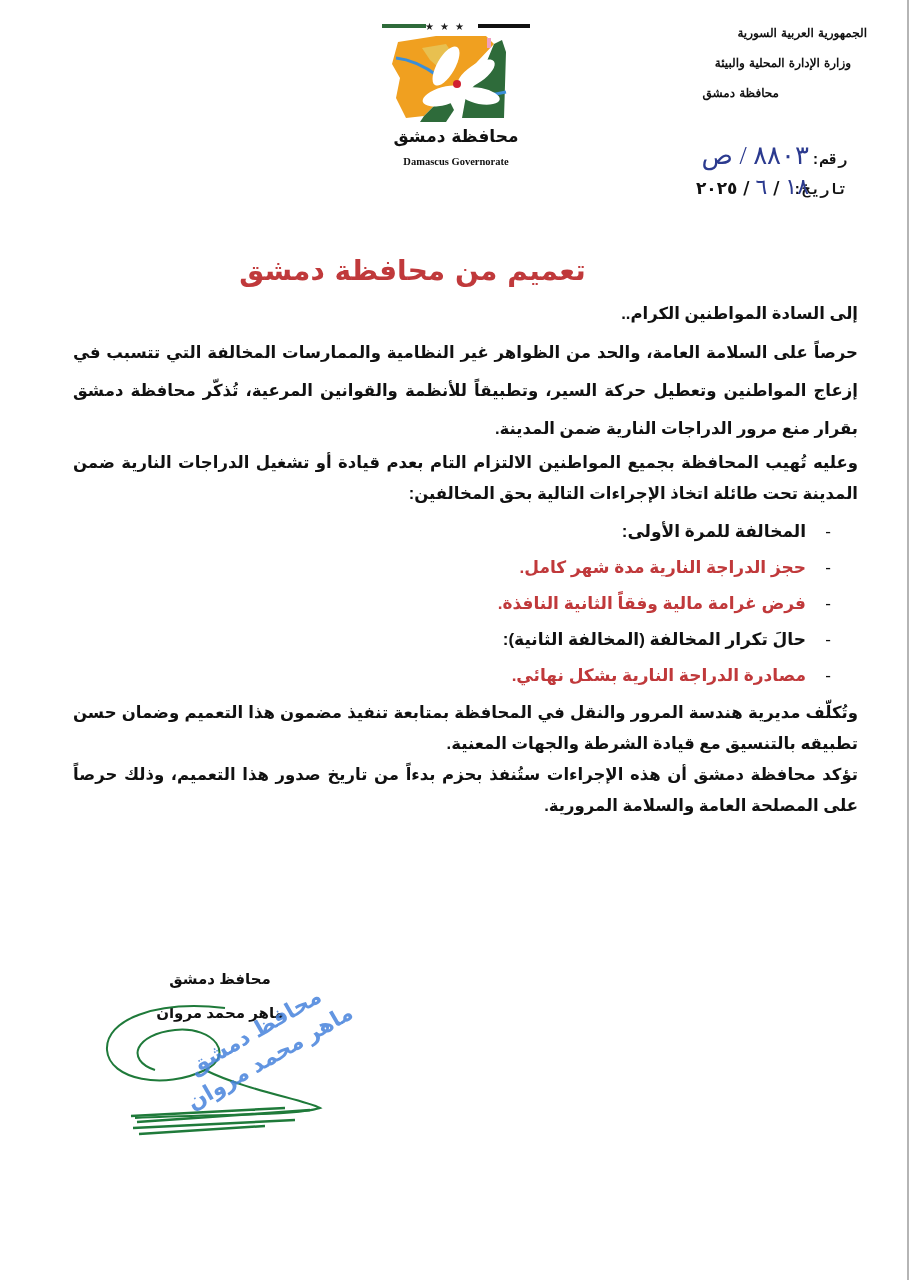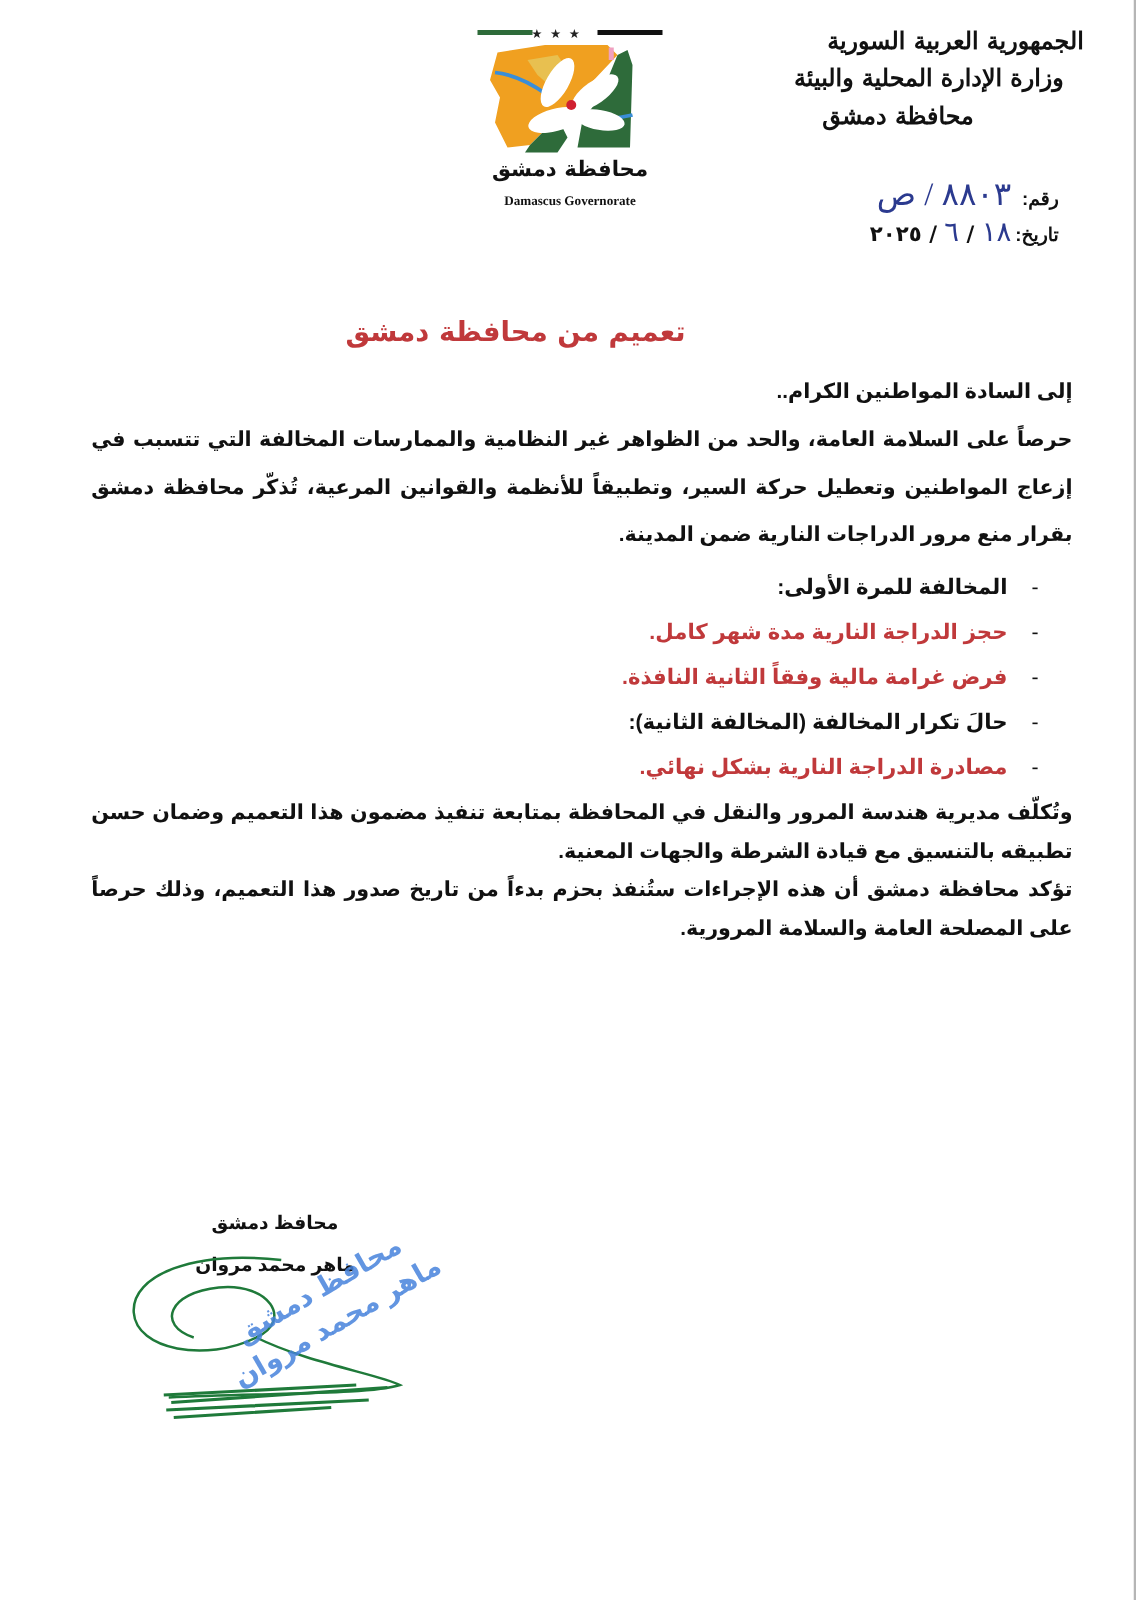--- a/index.html
+++ b/index.html
@@ -23,21 +23,21 @@
     }
     
     .header-right {
       position: absolute;
       top: 18px;
       right: 42px;
       width: 240px;
       text-align: right;
       font-family: "DejaVu Serif", "Liberation Serif", serif;
       font-weight: bold;
-      font-size: 19px;
+      font-size: 12px;
       line-height: 30px;
     }
     .header-right div { white-space: nowrap; }
     .header-right .l2 { margin-right: 16px; }
     .header-right .l3 { margin-right: 88px; }
 
     
     .logo {
       position: absolute;
       top: 18px;
@@ -76,21 +76,21 @@
       width: 260px;
       direction: rtl;
     }
     .ref-row {
       display: flex;
       align-items: baseline;
       height: 34px;
       white-space: nowrap;
     }
     .ref-label {
-      font-family: Liberation Sans, sans-serif;
+      font-family: Liberation Mono, monospace;
       font-weight: bold;
       font-size: 15px;
       width: 38px;
     }
     .ref-value {
       font-family: Liberation Serif, serif;
       color: #2b3a8f;
       font-size: 26px;
       letter-spacing: 2px;
     }
@@ -104,21 +104,21 @@
 
     
     .title {
       position: absolute;
       top: 254px;
       left: 0;
       width: 825px;
       text-align: center;
       color: #c0393b;
       font-weight: bold;
-      font-size: 22px;
+      font-size: 28px;
     }
 
     
     .body-text {
       position: absolute;
       top: 298px;
       right: 51px;
       width: 785px;
       font-family: "Liberation Sans", "DejaVu Sans", sans-serif;
       font-weight: bold;
@@ -246,20 +246,21 @@
       <span>٢٠٢٥</span>
     </span>
   </div>
 </div>
 
 <div class="title">تعميم من محافظة دمشق</div>
 
 <div class="body-text">
   <p class="p-greet">إلى السادة المواطنين الكرام..</p>
   <p class="p1">حرصاً على السلامة العامة، والحد من الظواهر غير النظامية والممارسات المخالفة التي تتسبب في إزعاج المواطنين وتعطيل حركة السير، وتطبيقاً للأنظمة والقوانين المرعية، تُذكّر محافظة دمشق بقرار منع مرور الدراجات النارية ضمن المدينة.</p>
+  <p class="p2">وعليه تُهيب المحافظة بجميع المواطنين الالتزام التام بعدم قيادة أو تشغيل الدراجات النارية ضمن المدينة تحت طائلة اتخاذ الإجراءات التالية بحق المخالفين:</p>
 
   <ul class="list">
     <li>
       <span class="dash">-</span>
       <span>المخالفة للمرة الأولى:</span>
     </li>
     <li>
       <span class="dash">-</span>
       <span class="red">حجز الدراجة النارية مدة شهر كامل.</span>
     </li>

